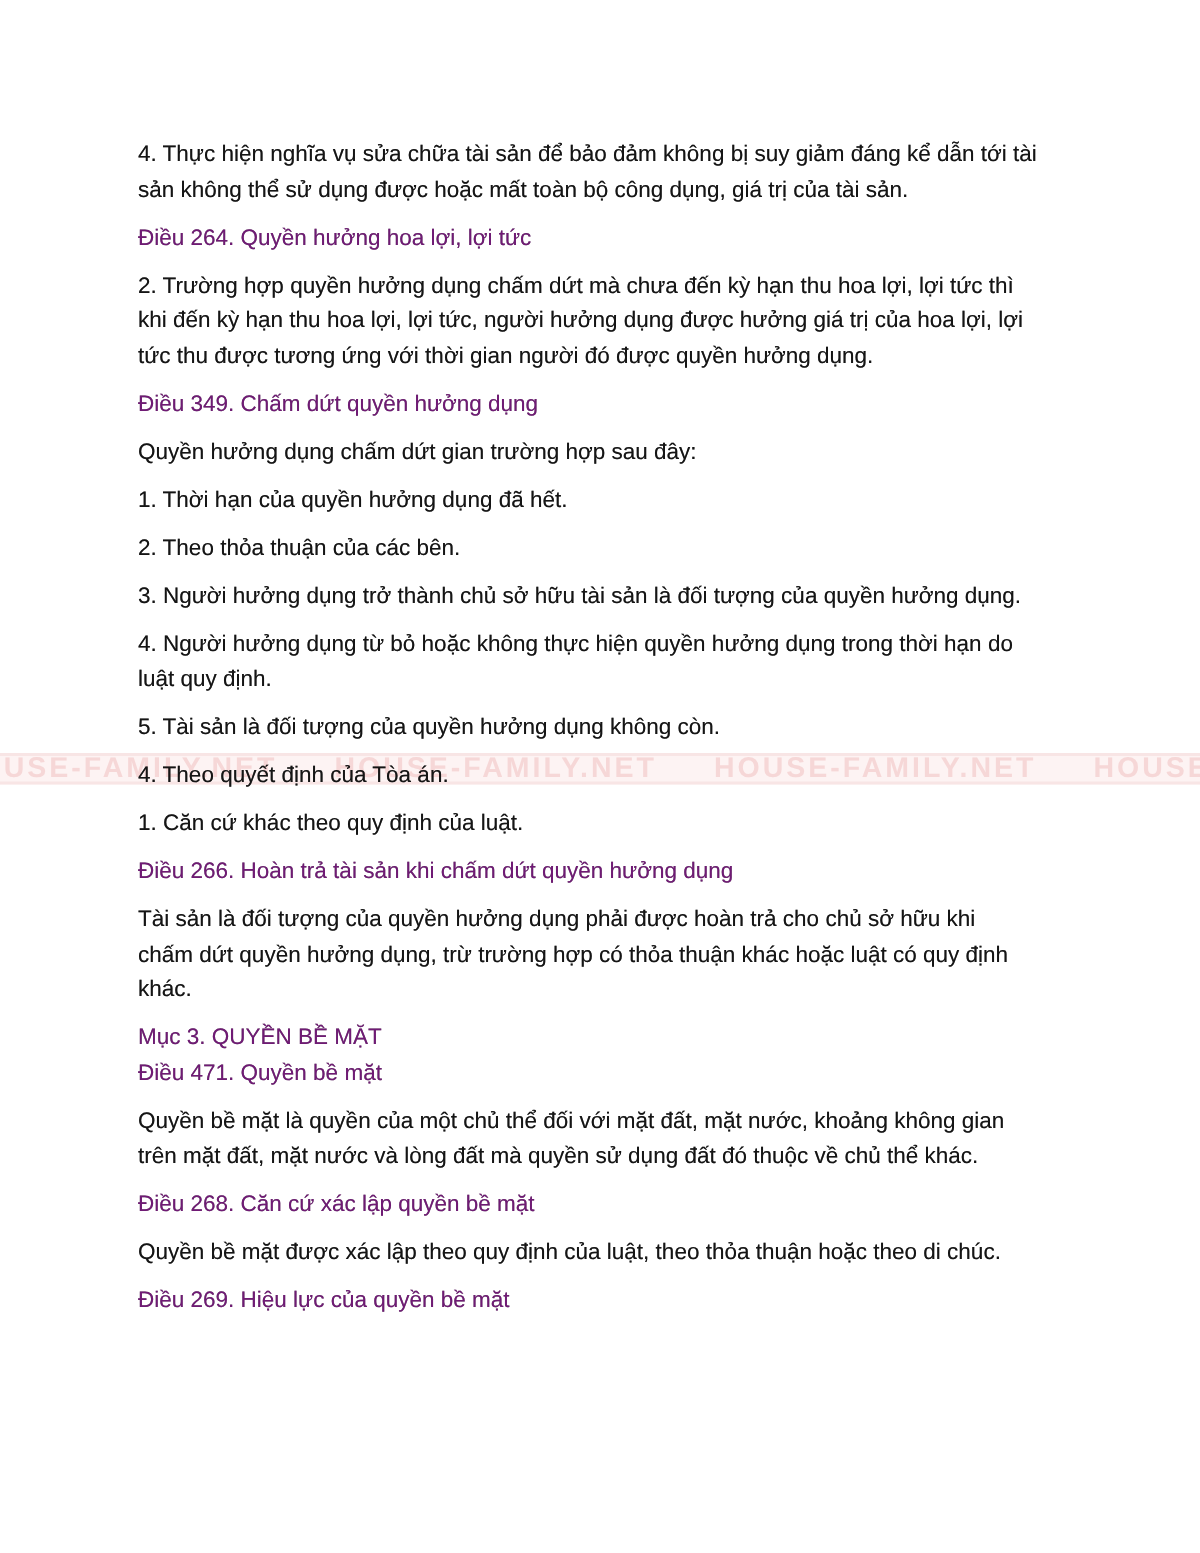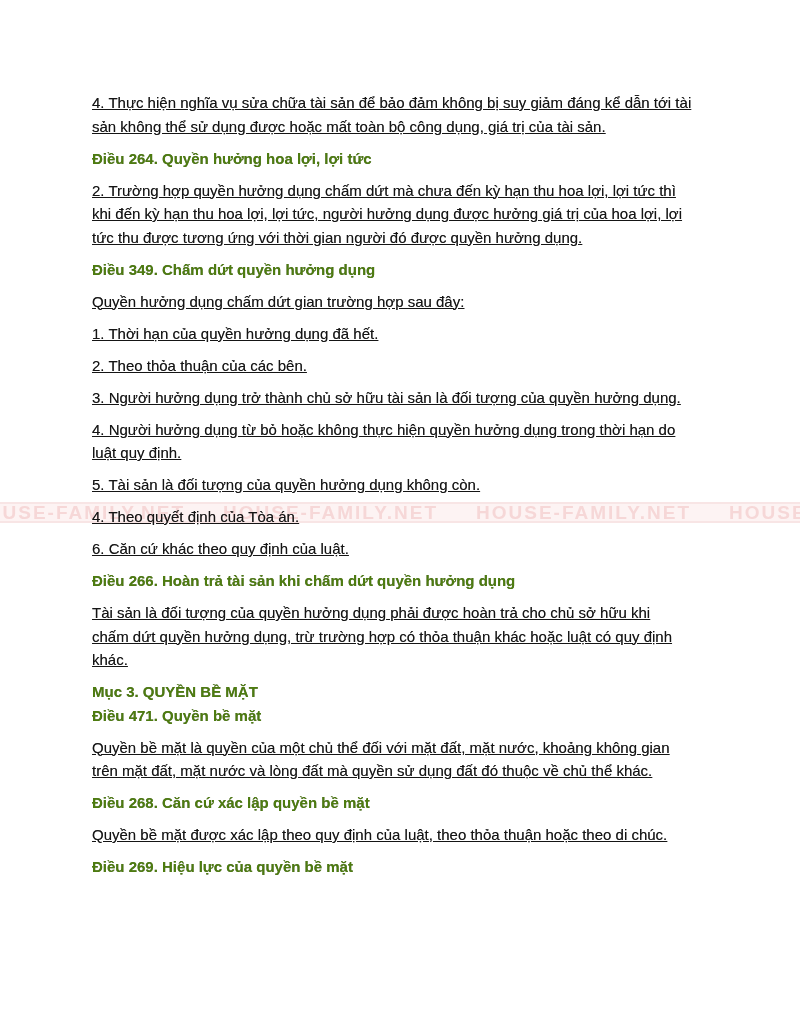--- a/index.html
+++ b/index.html
@@ -51,29 +51,28 @@
     color: #151515;
   }
   .block {
     font-size: 15px;
     line-height: 23.5px;
     margin: 0 0 8.5px 0;
     white-space: pre-line;
     text-shadow: 0 0 0.4px rgba(20,20,20,0.55);
   }
   .heading {
-    font-weight: 700;
-    color: #4d7c0f;
+    font-weight: 400;
+    color: #701a75;
   }
   .heading + .heading {
     margin-top: -8.5px;
   }
   .paragraph {
     font-weight: 400;
-    text-decoration: underline;
   }
 </style>
 </head>
 <body>
 
 <div class="page">
   <div class="watermark-band" id="watermark-band" style="background: rgb(253, 243, 243); border-top: 2px solid rgb(248, 229, 229); border-bottom: 2px solid rgb(248, 229, 229);">
     <div class="watermark-row" id="watermark-row">
         <span class="wm" style="color: rgb(246, 215, 215);">HOUSE-FAMILY.NET</span>
         <span class="wm" style="color: rgb(246, 215, 215);">HOUSE-FAMILY.NET</span>
@@ -90,21 +89,21 @@
 tức thu được tương ứng với thời gian người đó được quyền hưởng dụng.</div>
       <div class="block heading">Điều 349. Chấm dứt quyền hưởng dụng</div>
       <div class="block paragraph">Quyền hưởng dụng chấm dứt gian trường hợp sau đây:</div>
       <div class="block paragraph">1. Thời hạn của quyền hưởng dụng đã hết.</div>
       <div class="block paragraph">2. Theo thỏa thuận của các bên.</div>
       <div class="block paragraph">3. Người hưởng dụng trở thành chủ sở hữu tài sản là đối tượng của quyền hưởng dụng.</div>
       <div class="block paragraph">4. Người hưởng dụng từ bỏ hoặc không thực hiện quyền hưởng dụng trong thời hạn do
 luật quy định.</div>
       <div class="block paragraph">5. Tài sản là đối tượng của quyền hưởng dụng không còn.</div>
       <div class="block paragraph">4. Theo quyết định của Tòa án.</div>
-      <div class="block paragraph">6. Căn cứ khác theo quy định của luật.</div>
+      <div class="block paragraph">1. Căn cứ khác theo quy định của luật.</div>
       <div class="block heading">Điều 266. Hoàn trả tài sản khi chấm dứt quyền hưởng dụng</div>
       <div class="block paragraph">Tài sản là đối tượng của quyền hưởng dụng phải được hoàn trả cho chủ sở hữu khi
 chấm dứt quyền hưởng dụng, trừ trường hợp có thỏa thuận khác hoặc luật có quy định
 khác.</div>
       <div class="block heading">Mục 3. QUYỀN BỀ MẶT</div>
       <div class="block heading">Điều 471. Quyền bề mặt</div>
       <div class="block paragraph">Quyền bề mặt là quyền của một chủ thể đối với mặt đất, mặt nước, khoảng không gian
 trên mặt đất, mặt nước và lòng đất mà quyền sử dụng đất đó thuộc về chủ thể khác.</div>
       <div class="block heading">Điều 268. Căn cứ xác lập quyền bề mặt</div>
       <div class="block paragraph">Quyền bề mặt được xác lập theo quy định của luật, theo thỏa thuận hoặc theo di chúc.</div>

